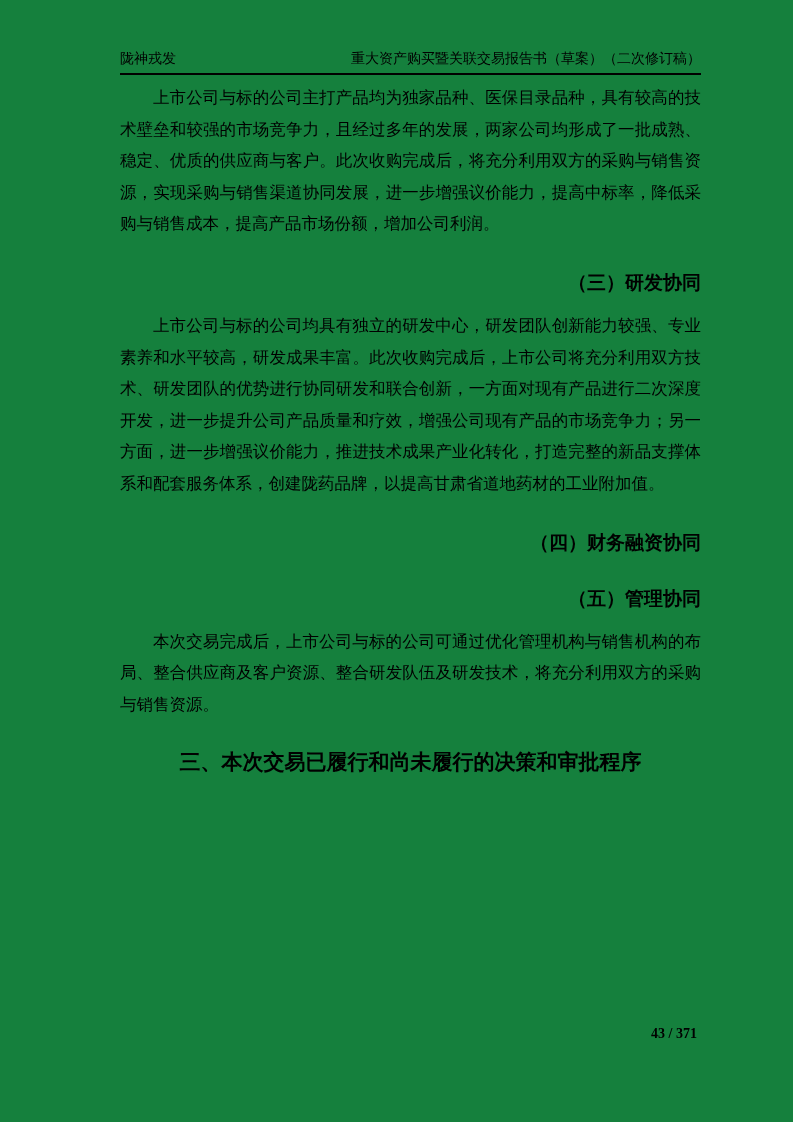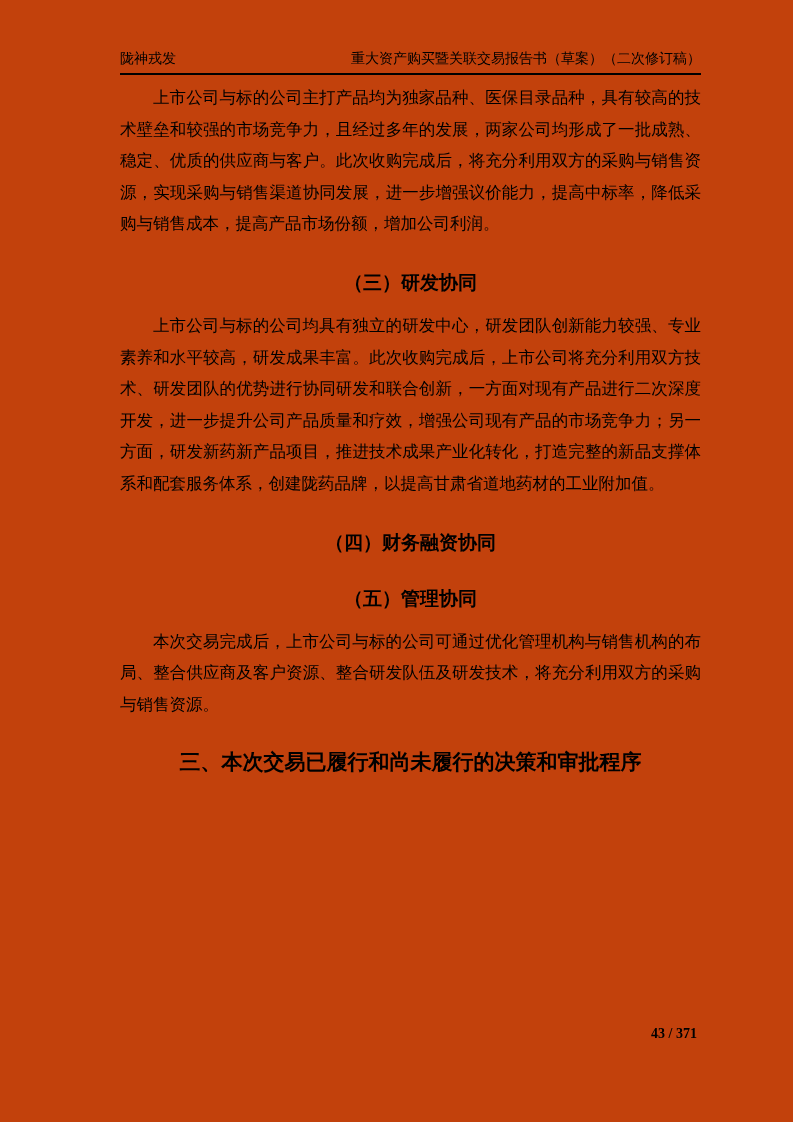--- a/index.html
+++ b/index.html
@@ -4,21 +4,21 @@
 <style>
   html, body {
     margin: 0;
     padding: 0;
     background: #ffffff;
   }
   .page {
     position: relative;
     width: 793px;
     height: 1122px;
-    background: #c2410c;
+    background: #15803d;
     box-sizing: border-box;
     padding: 50px 92px 0 120px;
     color: #000000;
     font-family: "Liberation Serif", "DejaVu Serif", serif;
     overflow: hidden;
   }
   .doc-header {
     display: flex;
     justify-content: space-between;
     align-items: flex-end;
@@ -37,21 +37,21 @@
     text-indent: 2em;
     word-break: break-all;
   }
   .first-para { margin-top: 7px; }
   .sec-heading {
     margin: 30px 0 14px 0;
     font-family: Liberation Sans, sans-serif;
     font-weight: bold;
     font-size: 19px;
     line-height: 26px;
-    text-align: center;
+    text-align: right;
   }
   .chapter-heading {
     margin: 28px 0 20px 0;
     font-family: "Liberation Sans", "DejaVu Sans", sans-serif;
     font-weight: bold;
     font-size: 21px;
     line-height: 28px;
     text-align: center;
   }
   .page-number {
@@ -69,21 +69,21 @@
 <div class="page">
 
   <div class="doc-header">
     <span class="hdr-left">陇神戎发</span>
     <span class="hdr-right">重大资产购买暨关联交易报告书（草案）（二次修订稿）</span>
   </div>
 
   <p class="body-para first-para">上市公司与标的公司主打产品均为独家品种、医保目录品种，具有较高的技术壁垒和较强的市场竞争力，且经过多年的发展，两家公司均形成了一批成熟、稳定、优质的供应商与客户。此次收购完成后，将充分利用双方的采购与销售资源，实现采购与销售渠道协同发展，进一步增强议价能力，提高中标率，降低采购与销售成本，提高产品市场份额，增加公司利润。</p>
 
   <h3 class="sec-heading">（三）研发协同</h3>
-  <p class="body-para">上市公司与标的公司均具有独立的研发中心，研发团队创新能力较强、专业素养和水平较高，研发成果丰富。此次收购完成后，上市公司将充分利用双方技术、研发团队的优势进行协同研发和联合创新，一方面对现有产品进行二次深度开发，进一步提升公司产品质量和疗效，增强公司现有产品的市场竞争力；另一方面，研发新药新产品项目，推进技术成果产业化转化，打造完整的新品支撑体系和配套服务体系，创建陇药品牌，以提高甘肃省道地药材的工业附加值。</p>
+  <p class="body-para">上市公司与标的公司均具有独立的研发中心，研发团队创新能力较强、专业素养和水平较高，研发成果丰富。此次收购完成后，上市公司将充分利用双方技术、研发团队的优势进行协同研发和联合创新，一方面对现有产品进行二次深度开发，进一步提升公司产品质量和疗效，增强公司现有产品的市场竞争力；另一方面，进一步增强议价能力，推进技术成果产业化转化，打造完整的新品支撑体系和配套服务体系，创建陇药品牌，以提高甘肃省道地药材的工业附加值。</p>
 
   <h3 class="sec-heading">（四）财务融资协同</h3>
 
   <h3 class="sec-heading">（五）管理协同</h3>
   <p class="body-para">本次交易完成后，上市公司与标的公司可通过优化管理机构与销售机构的布局、整合供应商及客户资源、整合研发队伍及研发技术，将充分利用双方的采购与销售资源。</p>
 
   <h2 class="chapter-heading">三、本次交易已履行和尚未履行的决策和审批程序</h2>
 
 
   <div class="page-number">43 / 371</div>

